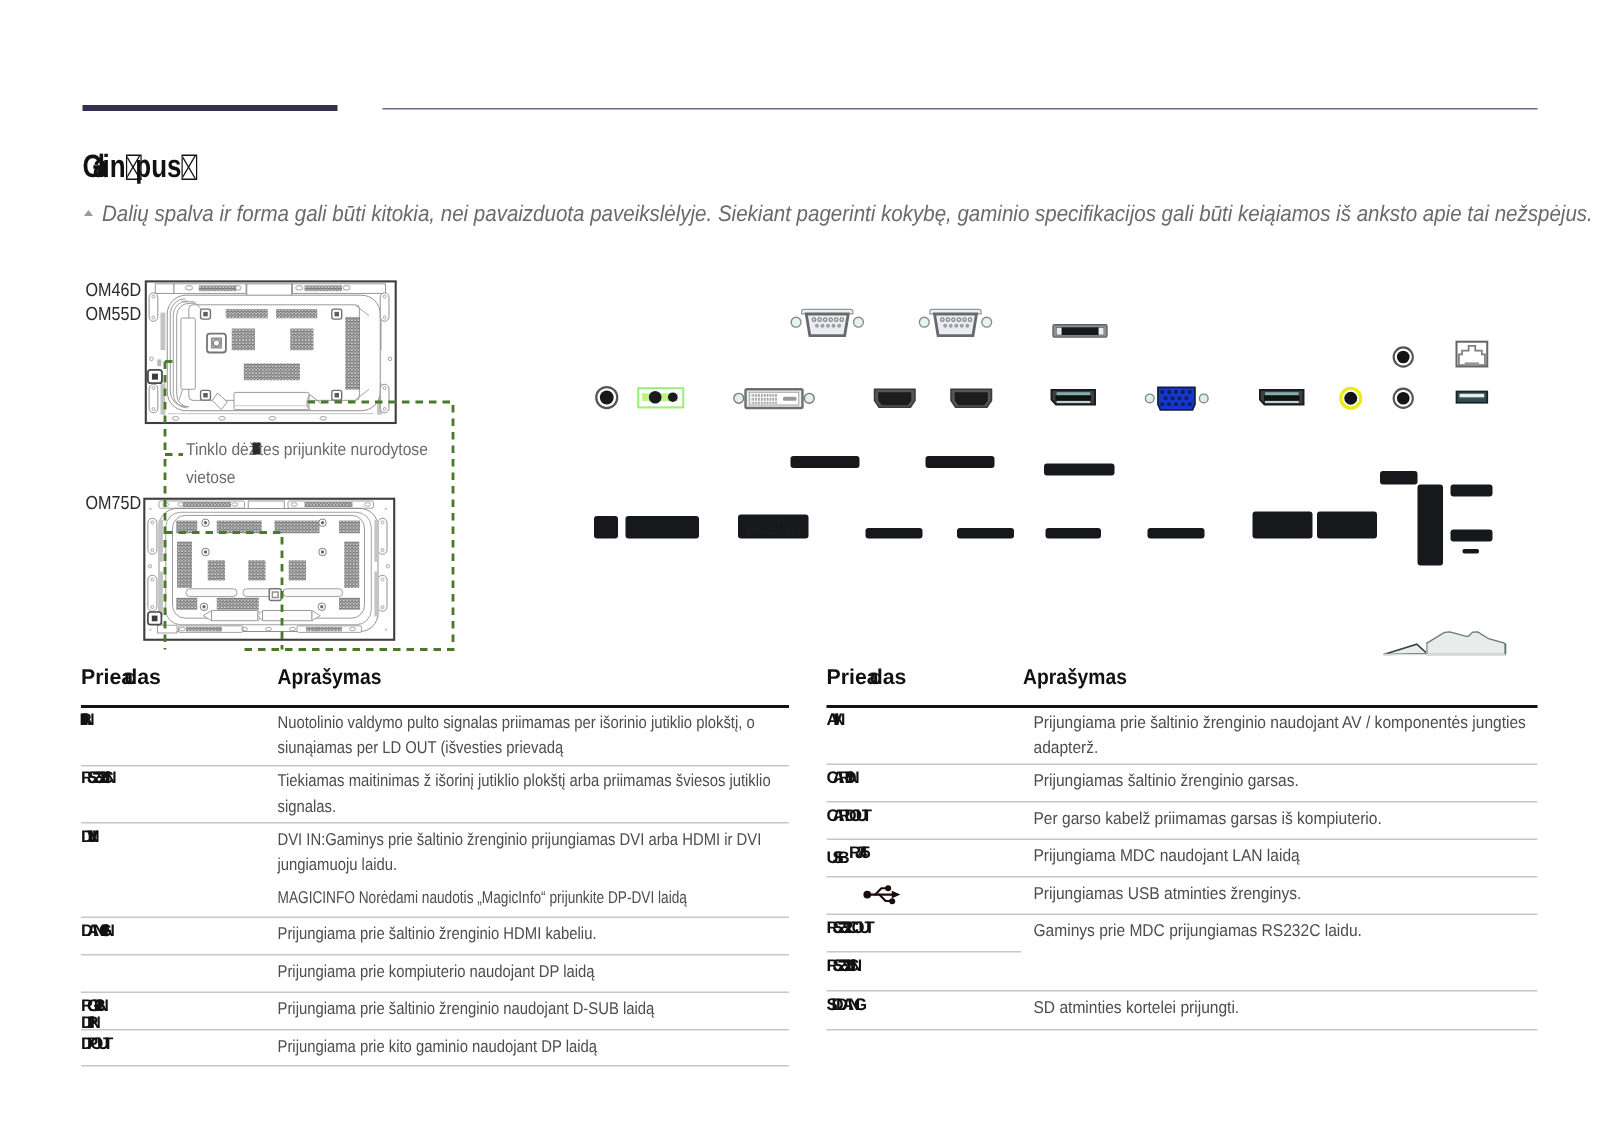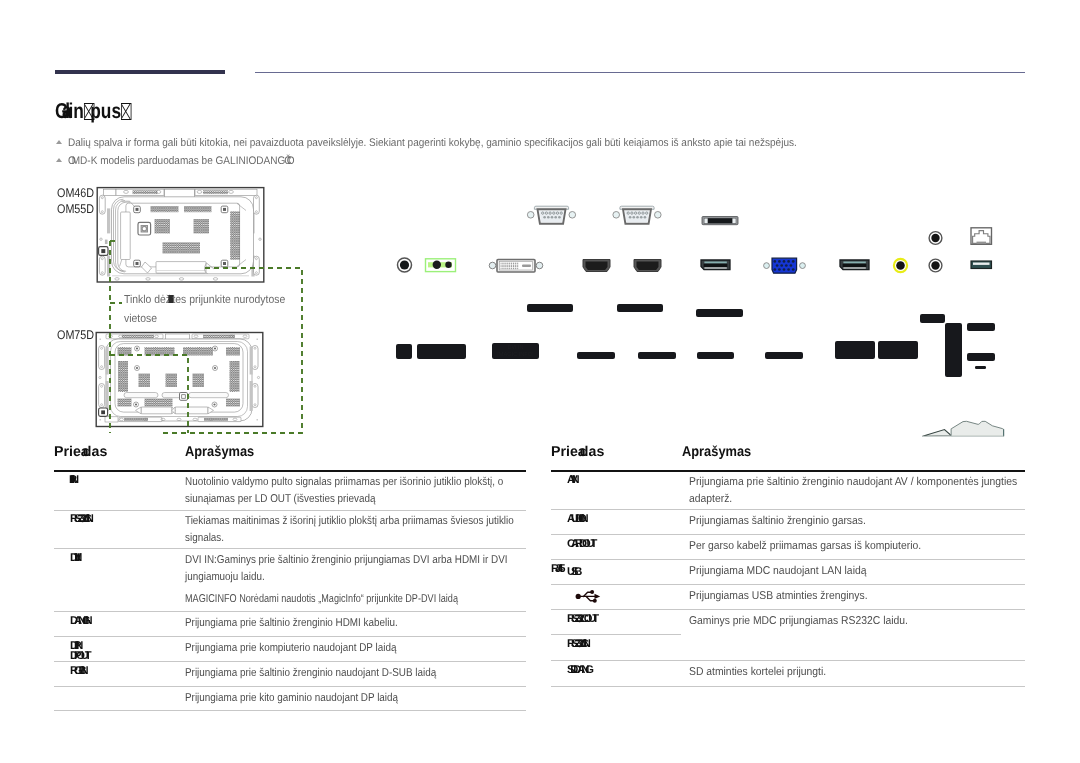--- a/index.html
+++ b/index.html
@@ -16,40 +16,40 @@
   .title{position:absolute;left:55px;top:99px;font-size:21.5px;font-weight:bold;color:#111;white-space:nowrap;transform:scaleX(.805);transform-origin:left top;}
   .title .t-sq{letter-spacing:-8px;margin-right:6px;}
   .title .t-ov{margin-left:-5px;}
   .title .tofu{display:inline-block;width:11.0px;height:15.0px;border:1.4px solid #111;position:relative;vertical-align:-2px;overflow:hidden;}
   .title .tofu::before,.title .tofu::after{content:"";position:absolute;width:18.60px;height:1.3px;background:#111;}
   .title .tofu::before{left:0;top:0;transform-origin:0 0;transform:rotate(53.75deg);}
   .title .tofu::after{left:0;bottom:0;transform-origin:0 100%;transform:rotate(-53.75deg);}
 
   
   .bullets{position:absolute;left:55px;top:134px;width:960px;}
-  .bullet{position:relative;padding-left:13px;font-size:11px;color:#6a6a6a;line-height:18px;white-space:nowrap;}
+  .bullet{position:relative;padding-left:13px;font-size:15px;color:#6a6a6a;line-height:18px;white-space:nowrap;font-style:italic;}
   .bullet span[data-name="note-text"]{display:inline-block;transform:scaleX(0.912);transform-origin:left top;}
   .bullet .tri{position:absolute;left:1px;top:6px;width:0;height:0;
           border-left:3px solid transparent;border-right:3px solid transparent;
           border-bottom:4px solid #9a9a9a;}
 
   .bullet .note2{display:inline-block;transform:scaleX(.912);transform-origin:left top;}
   .bullet .note2 .ov2{letter-spacing:-4.5px;margin-right:4.5px;}
   .bullet .note2 .ov3{letter-spacing:-4.2px;margin-left:-1px;}
   
   .mdl{position:absolute;font-size:12.6px;color:#2a2a2a;transform:scaleX(.855);transform-origin:left top;}
 
   .callout{position:absolute;left:124px;top:291px;font-size:11.5px;color:#6a6a6a;line-height:19px;white-space:nowrap;}
   .callout .cl{display:inline-block;transform:scaleX(.905);transform-origin:left top;}
   .callout .ctofu{display:inline-block;width:6px;height:8px;background:#2b2b2b;vertical-align:0px;margin:0 -1.5px 0 -3px;}
 
 
   .hr{position:absolute;height:1px;background:#c7c7c7;}
   .hr.strong{height:1.8px;background:#131313;}
-  .cell-a{position:absolute;font-size:11.2px;font-weight:bold;color:#111;white-space:nowrap;letter-spacing:-4.1px;margin-left:16px;}
+  .cell-a{position:absolute;font-size:11.2px;font-weight:bold;color:#111;white-space:nowrap;letter-spacing:-4.1px;}
   .cell-b{position:absolute;font-size:11.4px;color:#4d4d4d;line-height:17px;white-space:nowrap;transform:scaleX(var(--s,0.868));transform-origin:left top;}
   
   .tblwrap{position:absolute;}
   .th{position:absolute;top:0;font-size:14.2px;font-weight:bold;color:#111;white-space:nowrap;}
   .th-a{left:0;}
   .th-b{left:131px;transform:scaleX(.905);transform-origin:left top;}
   .th .ovh{letter-spacing:-5.4px;margin-right:-0.5px;}
 </style>
 </head>
 <body>
@@ -58,24 +58,20 @@
 
   <div class="rule-thick" data-name="header-rule-accent"></div>
   <div class="rule-thin" data-name="header-rule-line"></div>
 
   <div class="title" data-name="page-title"><span class="t-sq" data-name="title-glyph-cluster">Gal</span><span data-name="title-glyph">in</span><span class="tofu" data-name="missing-glyph-box"></span><span class="t-ov" data-name="title-glyph">pus</span><span class="tofu" data-name="missing-glyph-box"></span></div>
 
   <div class="bullets" data-name="notes-list">
     <div class="bullet" data-name="note-item">
       <span class="tri" data-name="bullet-triangle-icon"></span>
       <span data-name="note-text">Dalių spalva ir forma gali būti kitokia, nei pavaizduota paveikslėlyje. Siekiant pagerinti kokybę, gaminio specifikacijos gali būti keiąiamos iš anksto apie tai nežspėjus.</span>
-    </div>
-    <div class="bullet" data-name="note-item">
-      <span class="tri" data-name="bullet-triangle-icon"></span>
-      <span class="note2" data-name="note-text"><span class="ov2" data-name="note-segment">OM</span><span data-name="note-segment">D-K modelis parduodamas be GALINI</span><span class="ov2" data-name="note-segment">O</span><span data-name="note-segment">DANG</span><span class="ov3" data-name="note-segment">ČIO</span></span>
     </div>
   </div>
 
   <div class="mdl" style="left:57px;top:186px" data-name="model-label-om46d">OM46D</div>
   <div class="mdl" style="left:57px;top:202px" data-name="model-label-om55d">OM55D</div>
   <div class="mdl" style="left:57px;top:328px" data-name="model-label-om75d">OM75D</div>
 
   <div class="callout" data-name="callout-text">
     <span class="cl" data-name="callout-line1"><span data-name="callout-segment">Tinklo dėž</span><span class="ctofu" data-name="missing-glyph-box"></span><span data-name="callout-segment">tes prijunkite nurodytose</span></span><br>
     <span class="cl" data-name="callout-line2">vietose</span>
@@ -289,46 +285,46 @@
   </div>
   <div class="cell-a" style="left:54px;top:552px" data-name="port-label">DVI IN</div>
   <div class="cell-b" style="left:185px;top:552px;width:341px" data-name="port-description">
     <span data-name="desc-line">DVI IN:Gaminys prie šaltinio žrenginio prijungiamas DVI arba HDMI ir DVI</span><br><span data-name="desc-line">jungiamuoju laidu.</span>
   </div>
   <div class="cell-b" style="left:185px;top:591px;width:341px;--s:.80" data-name="port-description-secondary"><span data-name="desc-line">MAGICINFO Norėdami naudotis „MagicInfo“ prijunkite DP-DVI laidą</span></div>
   <div class="cell-a" style="left:54px;top:615px" data-name="port-label">DANG IN</div>
   <div class="cell-b" style="left:185px;top:615px;width:341px" data-name="port-description">
     <span data-name="desc-line">Prijungiama prie šaltinio žrenginio HDMI kabeliu.</span><br><span data-name="desc-line"></span>
   </div>
-  <div class="cell-a" style="left:54px;top:640px" data-name="port-label">DP IN</div>
+  <div class="cell-a" style="left:54px;top:676px" data-name="port-label">DP IN</div>
   <div class="cell-b" style="left:185px;top:640px;width:341px" data-name="port-description">
     <span data-name="desc-line">Prijungiama prie kompiuterio naudojant DP laidą</span><br><span data-name="desc-line"></span>
   </div>
   <div class="cell-a" style="left:54px;top:665px" data-name="port-label">RGB IN</div>
   <div class="cell-b" style="left:185px;top:665px;width:341px" data-name="port-description">
     <span data-name="desc-line">Prijungiama prie šaltinio žrenginio naudojant D-SUB laidą</span><br><span data-name="desc-line"></span>
   </div>
-  <div class="cell-a" style="left:54px;top:650px" data-name="port-label">DP OUT</div>
+  <div class="cell-a" style="left:54px;top:690px" data-name="port-label">DP OUT</div>
   <div class="cell-b" style="left:185px;top:690px;width:341px" data-name="port-description">
     <span data-name="desc-line">Prijungiama prie kito gaminio naudojant DP laidą</span><br><span data-name="desc-line"></span>
   </div>
 
   <div class="cell-a" style="left:551px;top:474px" data-name="port-label">AV IN</div>
   <div class="cell-b" style="left:689px;top:474px;width:336px;--s:0.910" data-name="port-description">
     <span data-name="desc-line">Prijungiama prie šaltinio žrenginio naudojant AV / komponentės jungties</span><br><span data-name="desc-line">adapterž.</span>
   </div>
-  <div class="cell-a" style="left:551px;top:513px" data-name="port-label">AUDIO IN</div>
+  <div class="cell-a" style="left:551px;top:513px" data-name="port-label">CARD IN</div>
   <div class="cell-b" style="left:689px;top:513px;width:336px;--s:0.910" data-name="port-description">
     <span data-name="desc-line">Prijungiamas šaltinio žrenginio garsas.</span><br><span data-name="desc-line"></span>
   </div>
   <div class="cell-a" style="left:551px;top:538px" data-name="port-label">CARD OUT</div>
   <div class="cell-b" style="left:689px;top:538px;width:336px;--s:0.910" data-name="port-description">
     <span data-name="desc-line">Per garso kabelž priimamas garsas iš kompiuterio.</span><br><span data-name="desc-line"></span>
   </div>
-  <div class="cell-a" style="left:535px;top:563px" data-name="port-label">RJ45</div>
+  <div class="cell-a" style="left:566px;top:563px" data-name="port-label">RJ45</div>
   <div class="cell-b" style="left:689px;top:563px;width:336px;--s:0.910" data-name="port-description">
     <span data-name="desc-line">Prijungiama MDC naudojant LAN laidą</span><br><span data-name="desc-line"></span>
   </div>
   <div class="cell-a" style="left:551px;top:566px" data-name="port-label">USB</div>
   <div class="cell-b" style="left:689px;top:588px;width:336px;--s:0.910" data-name="port-description">
     <span data-name="desc-line">Prijungiamas USB atminties žrenginys.</span><br><span data-name="desc-line"></span>
   </div>
   <div class="cell-a" style="left:551px;top:613px" data-name="port-label">RS232C OUT</div>
   <div class="cell-b" style="left:689px;top:613px;width:336px;--s:0.910" data-name="port-description">
     <span data-name="desc-line">Gaminys prie MDC prijungiamas RS232C laidu.</span><br><span data-name="desc-line"></span>

